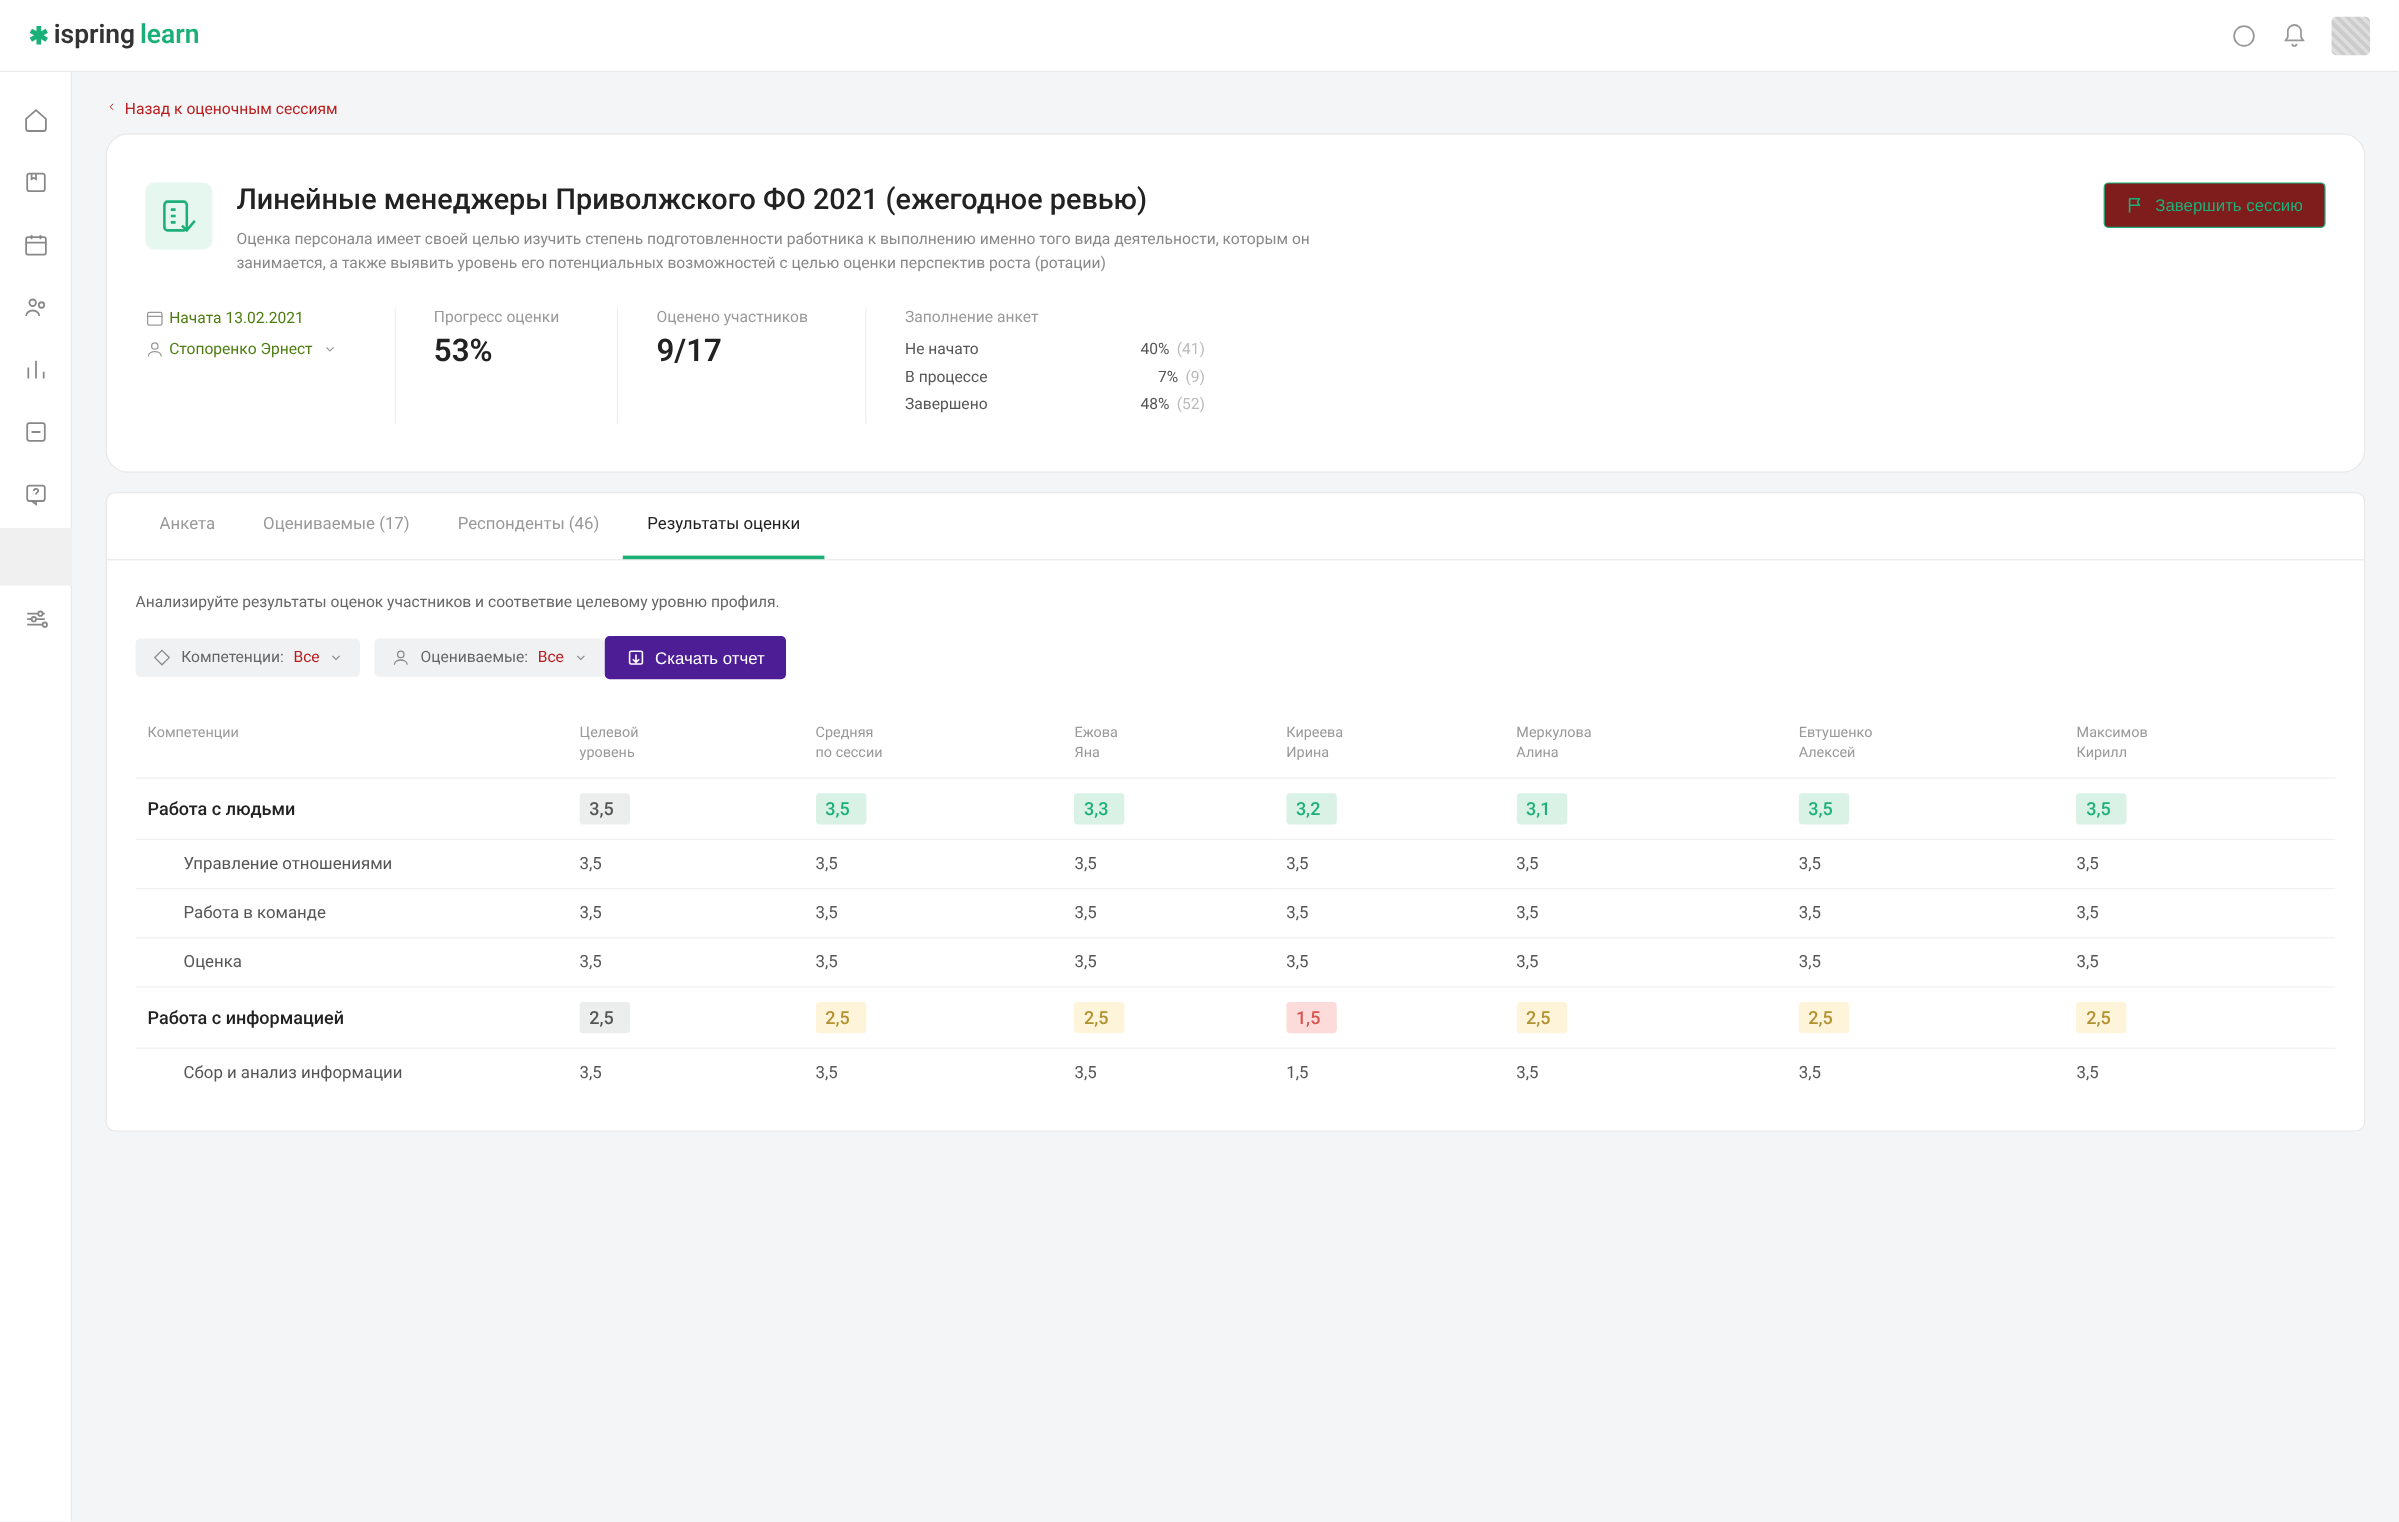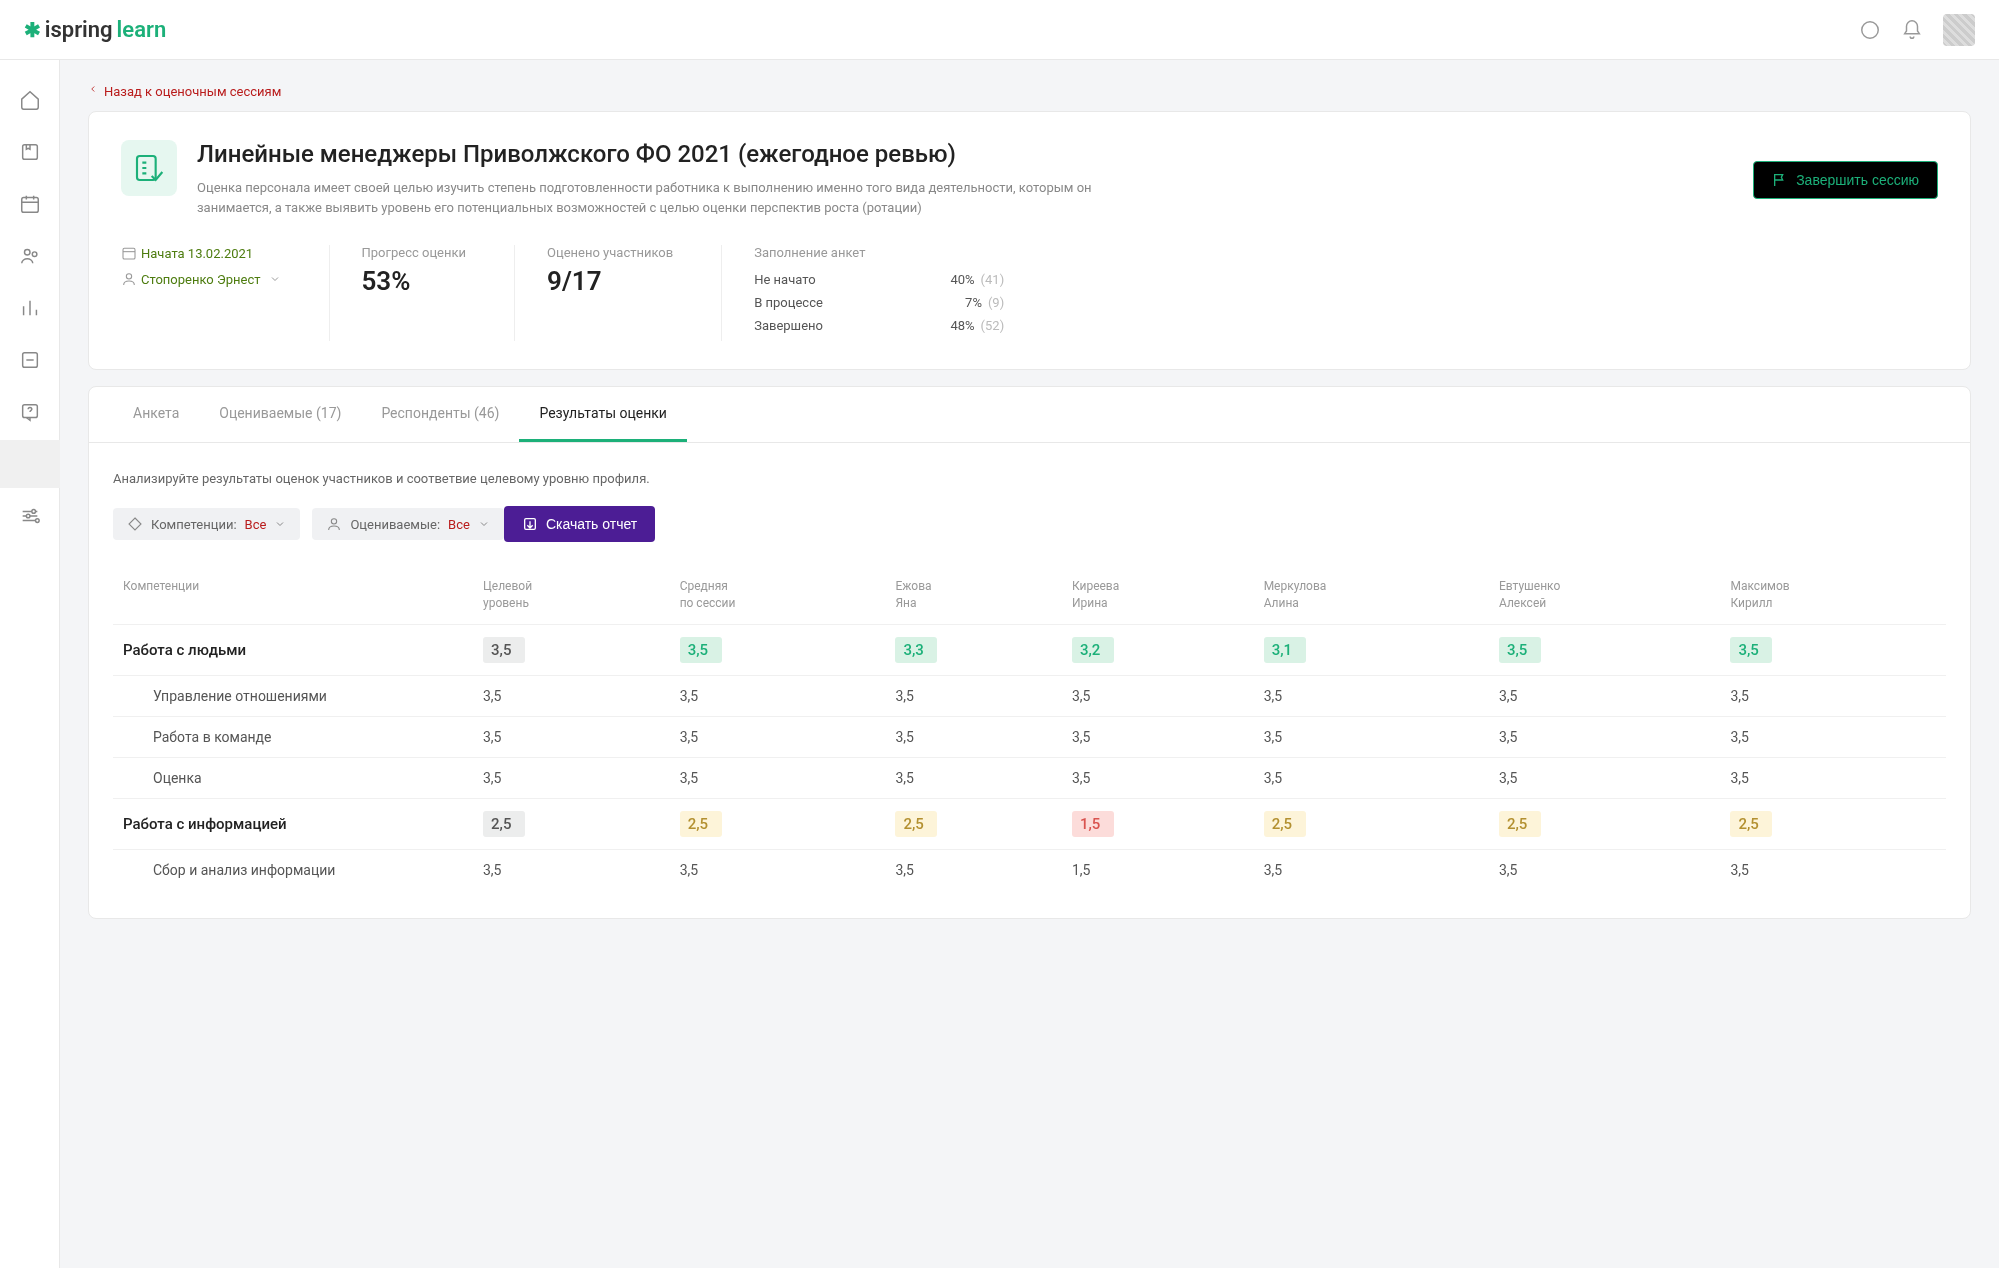--- a/index.html
+++ b/index.html
@@ -13,29 +13,29 @@
 .header-icon { width: 22px; height: 22px; color: #999; cursor: pointer; }
 .avatar { width: 32px; height: 32px; background: repeating-linear-gradient(45deg,#ccc,#ccc 3px,#ddd 3px,#ddd 6px); border-radius: 4px; cursor: pointer; }
 .layout { display: flex; min-height: calc(100vh - 60px); }
 .sidebar { width: 60px; background: #fff; border-right: 1px solid #e8e8e8; display: flex; flex-direction: column; padding-top: 16px; gap: 4px; }
 .sidebar-item { width: 60px; height: 48px; display: flex; align-items: center; justify-content: center; color: #888; cursor: pointer; }
 .sidebar-item.active { background: #f0f0f0; }
 .sidebar-item svg { width: 22px; height: 22px; }
 .main { flex: 1; padding: 24px 28px; }
 .back-link { display: flex; gap: 6px; color: #b91c1c; cursor: pointer; margin-bottom: 12px; font-size: 13px; }
 .card { background: #fff; border-radius: 8px; border: 1px solid #e8e8e8; }
-.session-card { padding: 28px 32px; margin-bottom: 16px; }
+.session-card { padding: 40px 32px; margin-bottom: 16px; border-radius: 19px; }
 .session-head { display: flex; gap: 20px; }
 .session-icon { width: 56px; height: 56px; background: #e6f7f0; border-radius: 8px; display: flex; align-items: center; justify-content: center; color: #1cb079; flex-shrink: 0; }
 .session-icon svg { width: 32px; height: 32px; }
 .session-info { flex: 1; }
 .session-title { font-size: 24px; font-weight: 500; color: #222; margin-bottom: 10px; }
 .session-desc { color: #888; font-size: 13px; line-height: 1.5; max-width: 900px; }
 .session-action { flex-shrink: 0; }
-.btn-outline { border: 1px solid #1cb079; color: #1cb079; background: #000000; border-radius: 4px; padding: 10px 18px; display: flex; align-items: flex-start; gap: 8px; cursor: pointer; font-size: 14px; margin-top: 21px; }
+.btn-outline { border: 1px solid #1cb079; color: #1cb079; background: #7f1d1d; border-radius: 4px; padding: 10px 18px; display: flex; align-items: flex-start; gap: 8px; cursor: pointer; font-size: 14px; }
 .btn-outline svg { width: 16px; height: 16px; }
 .stats { display: flex; margin-top: 28px; gap: 0; }
 .stat-block { padding-right: 48px; }
 .stat-block.bordered { border-left: 1px solid #eee; padding-left: 32px; }
 .stat-label { color: #999; font-size: 13px; margin-bottom: 6px; }
 .stat-value { font-size: 26px; font-weight: 600; color: #222; }
 .meta-row { display: flex; align-items: center; gap: 4px; color: #4d7c0f; font-size: 13px; margin-bottom: 10px; }
 .meta-row svg { width: 16px; height: 16px; color: #999; }
 .meta-row .chev { width: 12px; height: 12px; margin-left: 4px; color: #999; }
 .survey-stats { flex: 1; }

